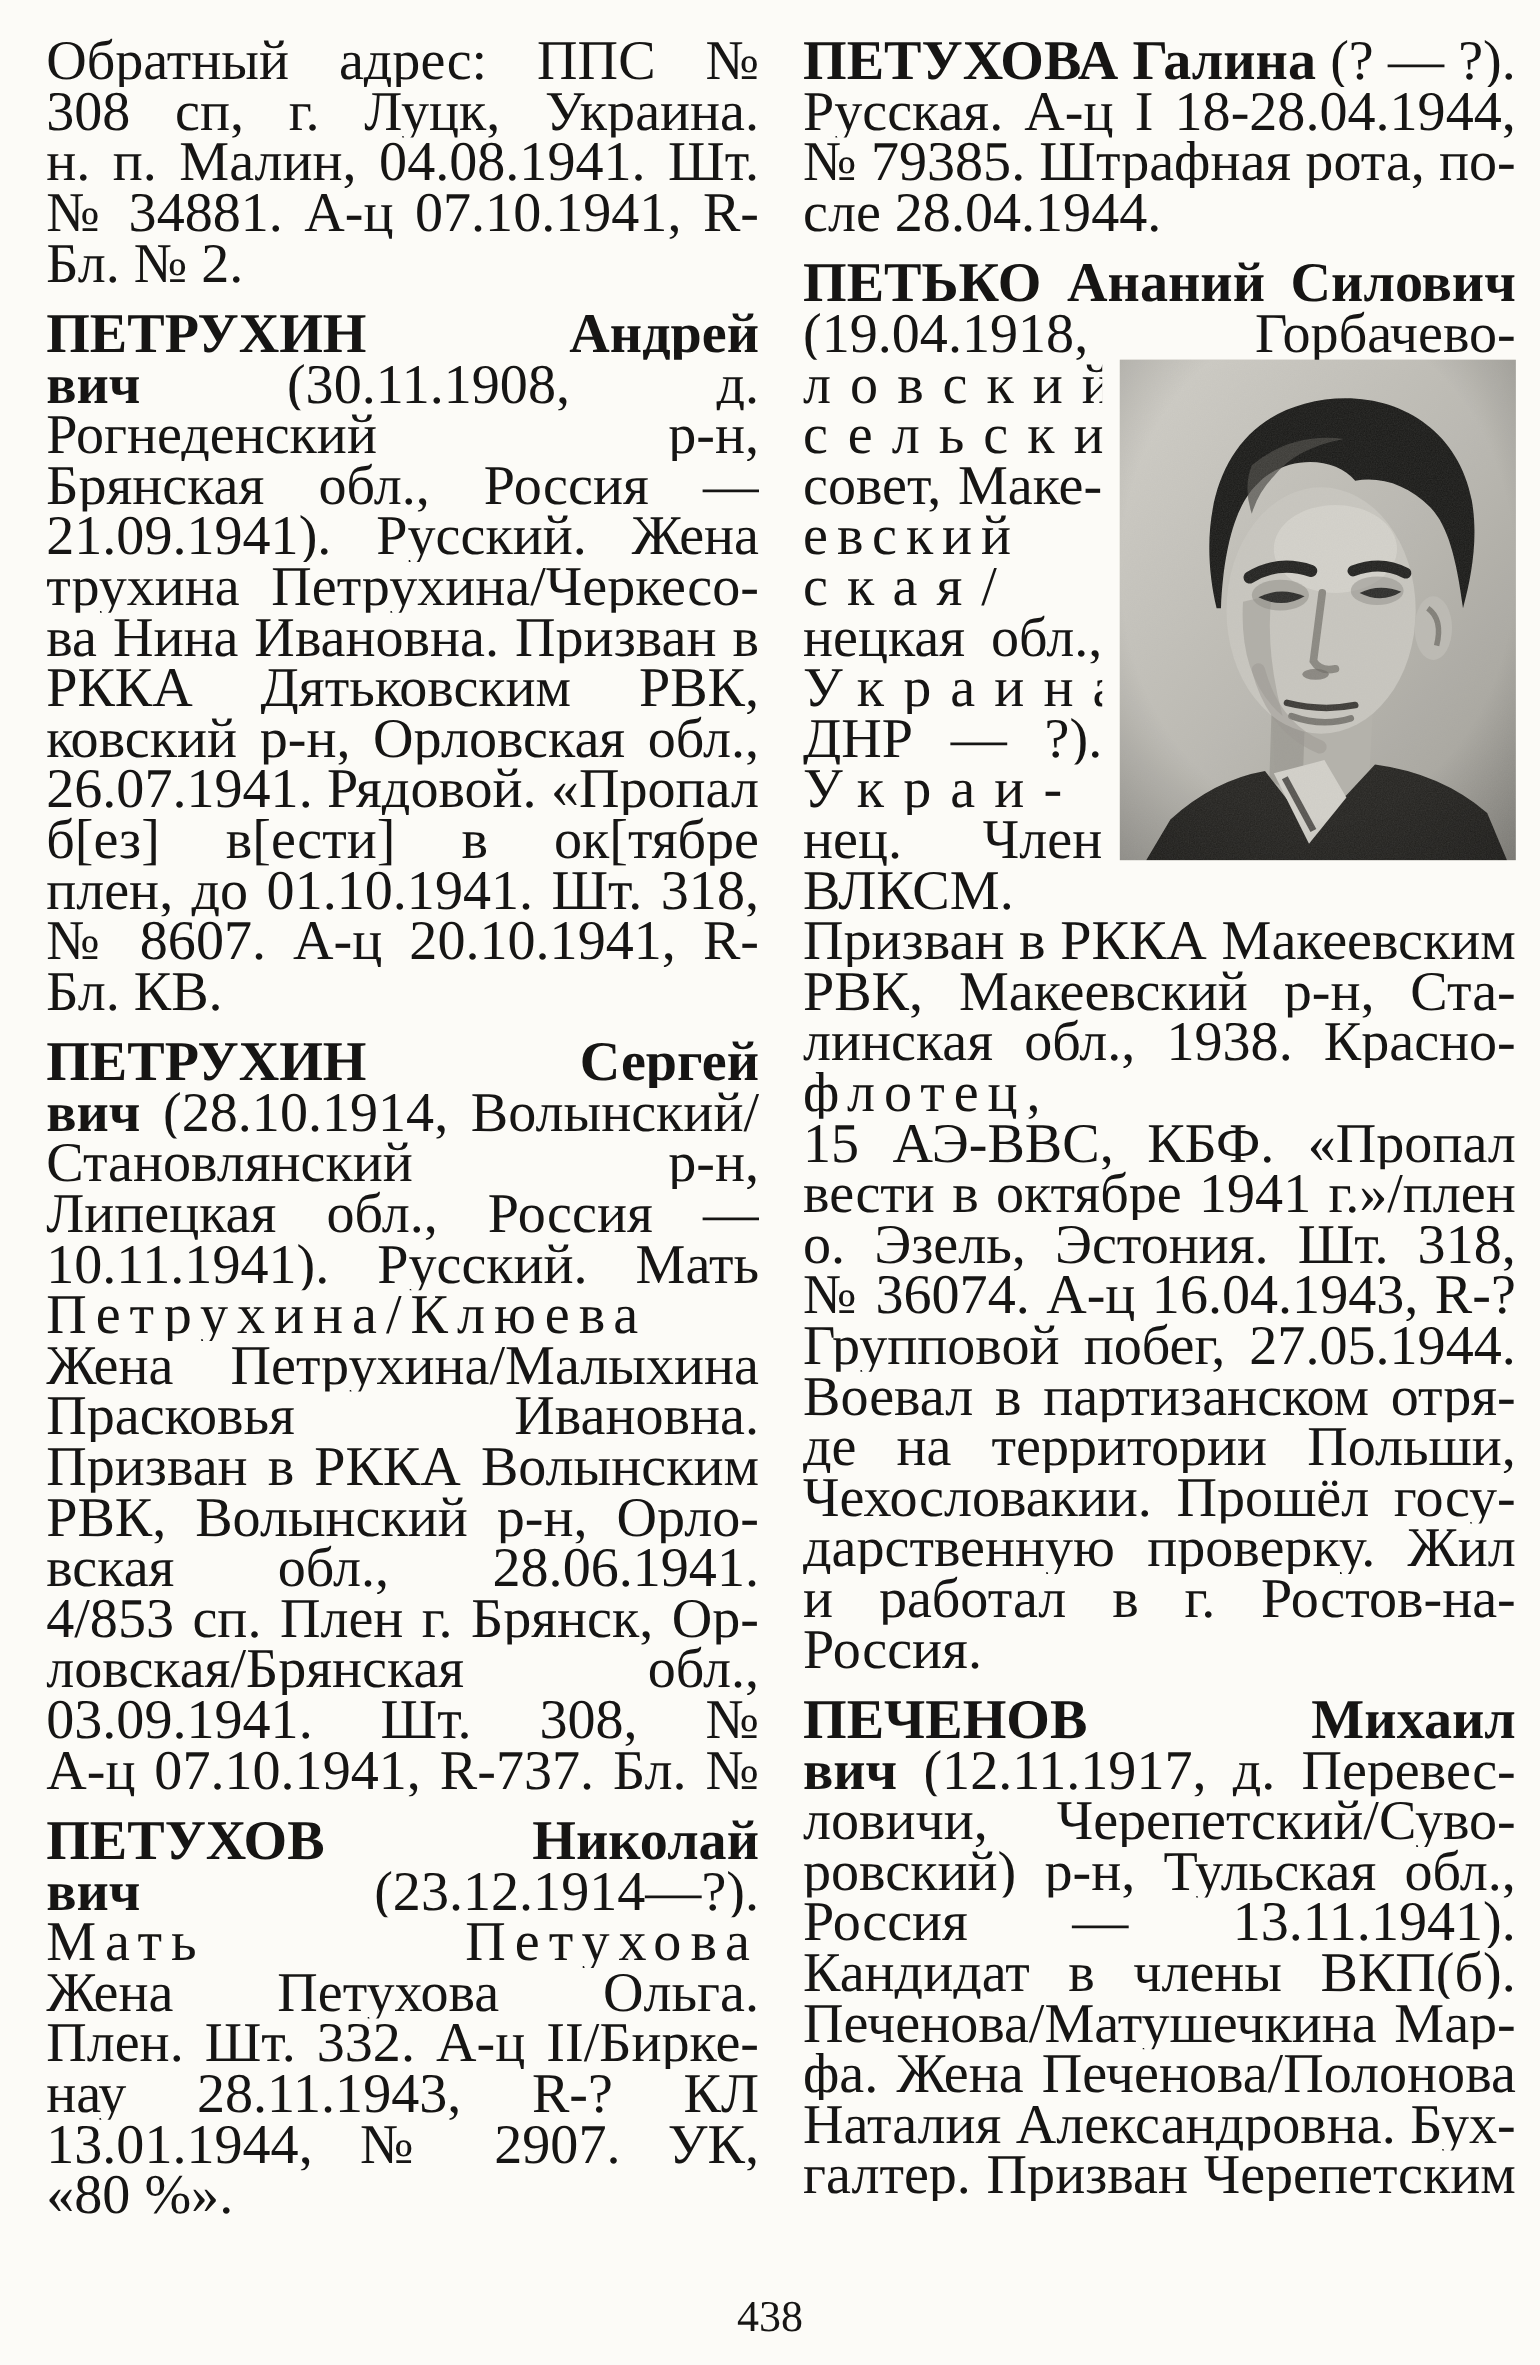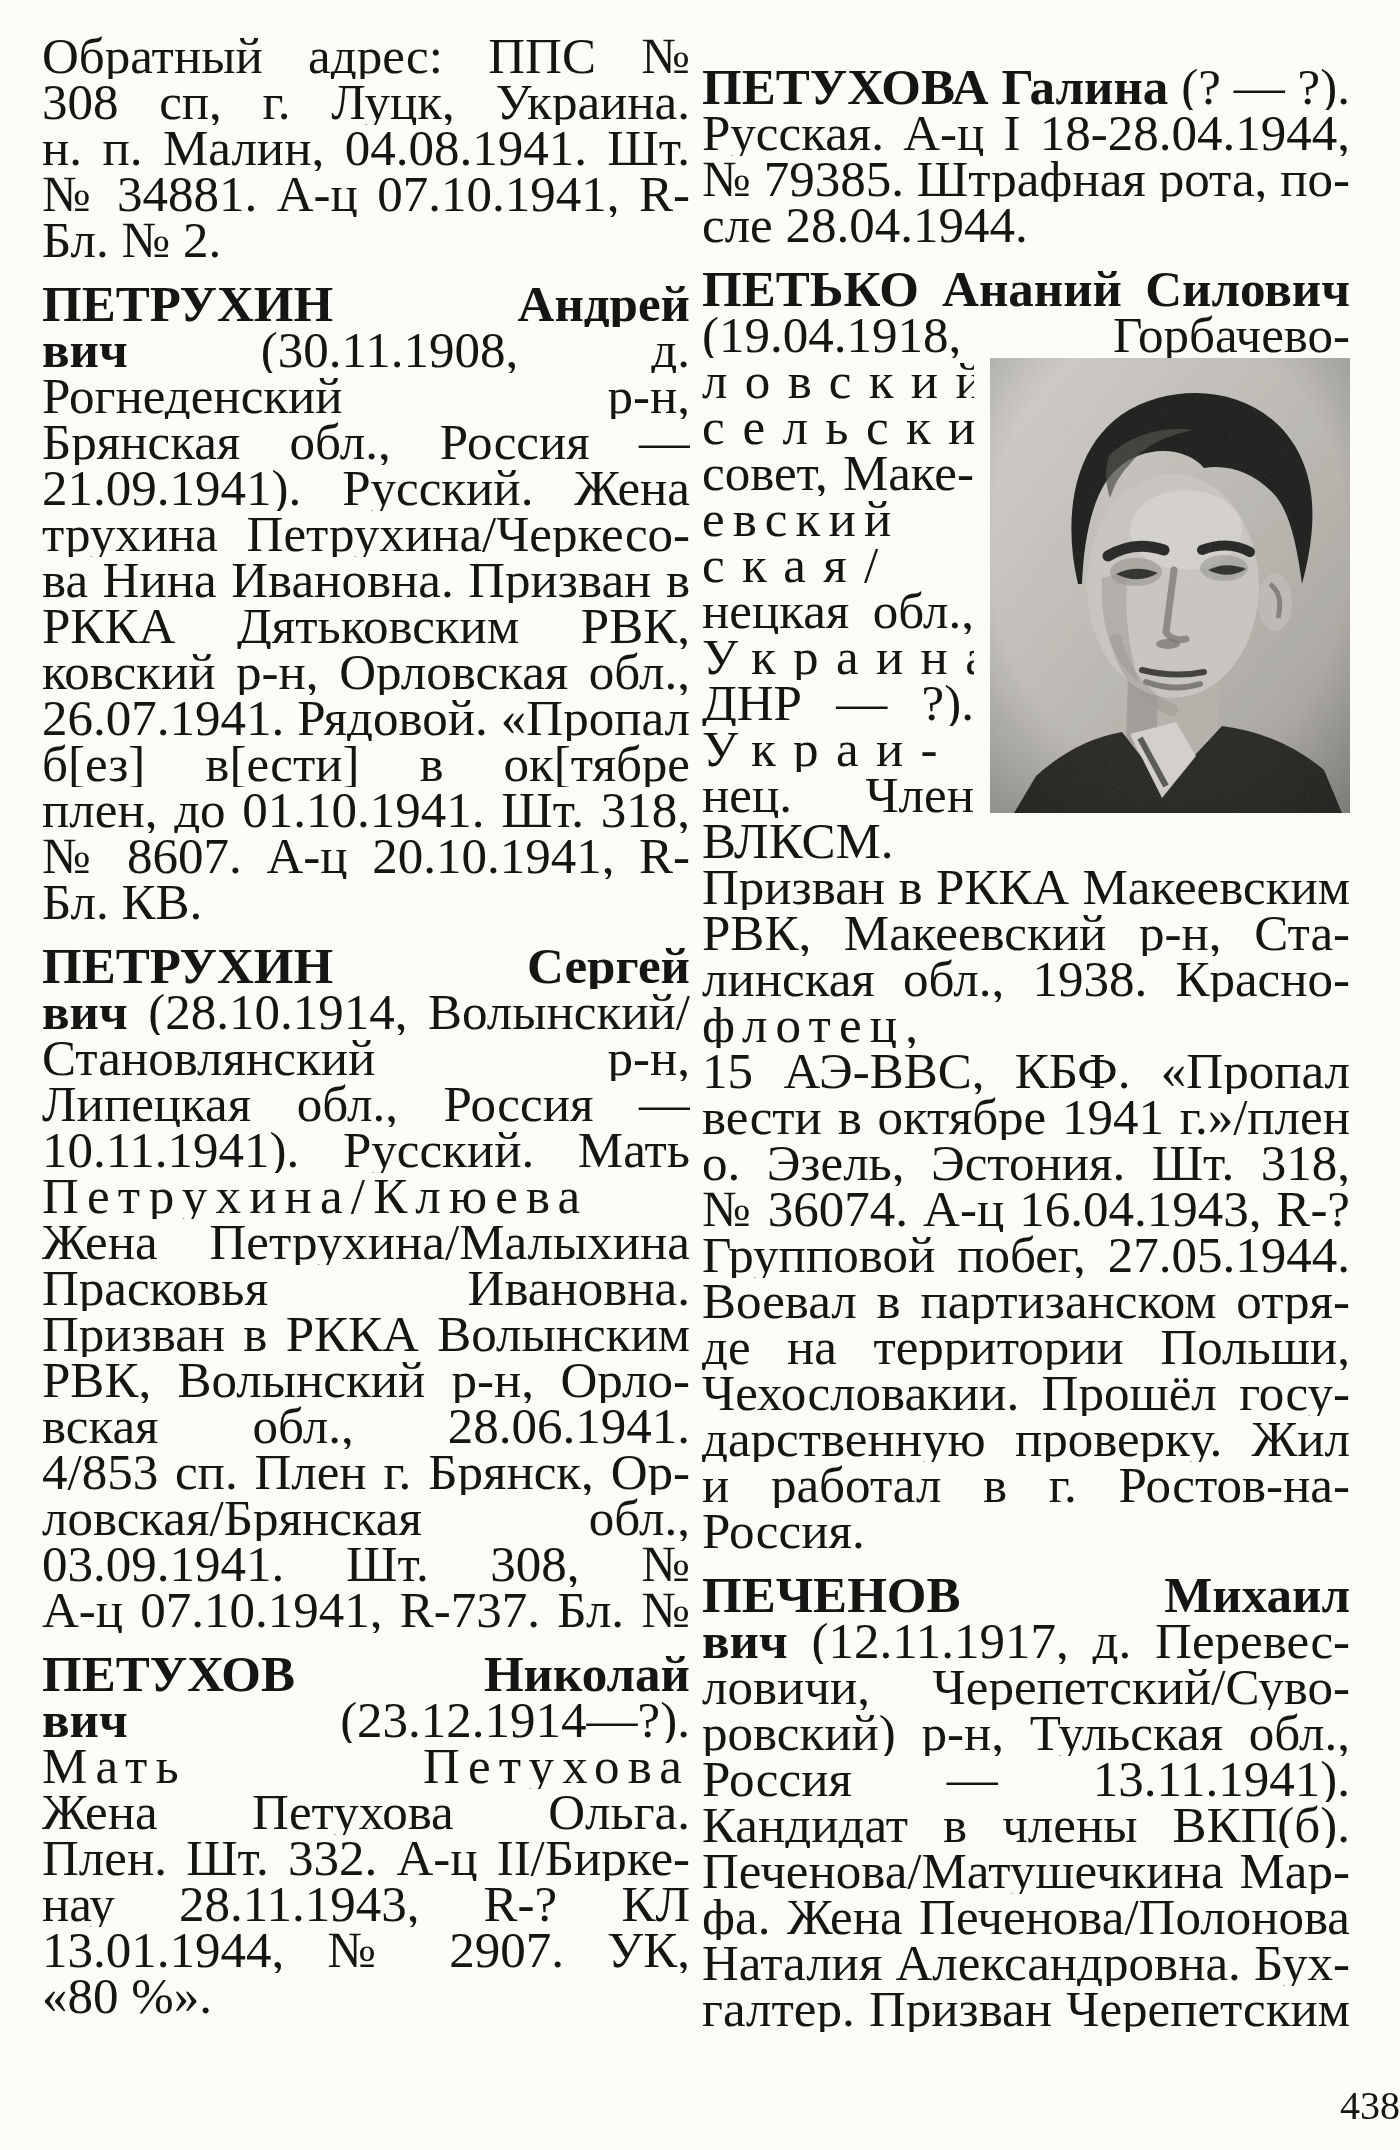--- a/index.html
+++ b/index.html
@@ -11,21 +11,21 @@
     color: #161514;
   }
   .col {
     position: absolute;
     top: 33px;
     width: 648px;
     font-size: 51px;
     line-height: 46px;
   }
   #col-left  { left: 42px; }
-  #col-right { left: 702px; margin-top: 31px; }
+  #col-right { left: 730px; }
   .para + .para { margin-top: 18px; }
   .line {
     text-align: justify;
     text-align-last: justify;
     overflow: hidden;
     height: 46px;
   }
   .line.last { text-align-last: left; }
   .ls1 { letter-spacing: 0.16em; }
   .ls2 { letter-spacing: 0.34em; }
@@ -33,21 +33,21 @@
   .photo {
     float: right;
     width: 360px; height: 455px;
     margin: 0 0 16px 16px;
     background: #b9b7b0;
   }
   .photo svg { display: block; }
   .pageno {
     position: absolute;
     left: 0; right: 0; bottom: 22px;
-    text-align: right;
+    text-align: center;
     font-size: 40px; line-height: 44px;
   }
 </style>
 </head>
 <body>
 
 <div>
   <div class="col" id="col-left">
       <div class="para">
         <div class="line">Обратный адрес: ППС № 160,</div>

